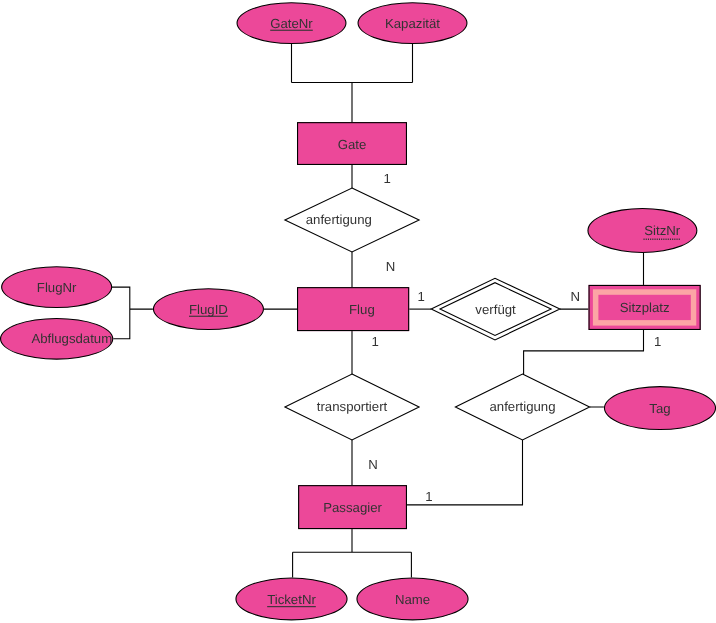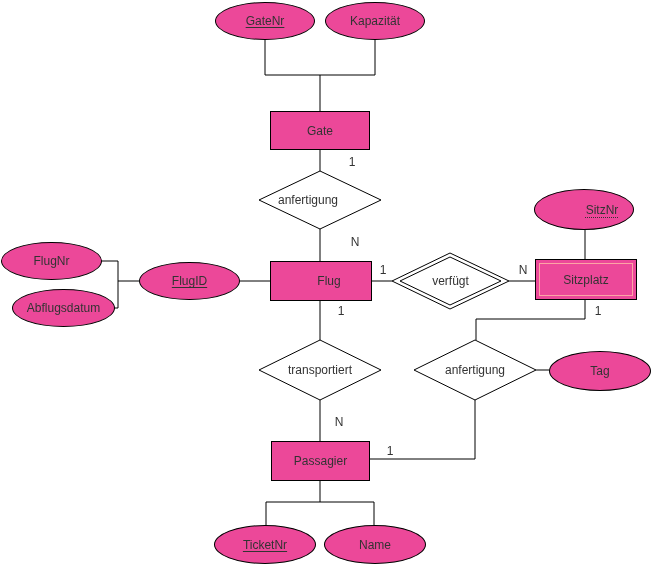--- a/index.html
+++ b/index.html
@@ -7,21 +7,21 @@
     position:relative;width:651px;height:566px;background:#ffffff;
     font-family:"Liberation Sans","DejaVu Sans",sans-serif;
     font-size:12px;color:#333333;overflow:hidden;
   }
   .wires{position:absolute;left:0;top:0;width:651px;height:566px;}
   .wires path, .wires polygon{stroke:#000000;stroke-width:1;fill:none;}
   .wires polygon{fill:#ffffff;}
   .shape{position:absolute;display:flex;align-items:center;justify-content:center;
     background:#ec4899;border:1px solid #000000;box-sizing:border-box;text-align:center;}
   .entity{}
-  .entity-inner{position:absolute;inset:3px;border:1px solid #fca5a5;
+  .entity-inner{position:absolute;inset:3px;border:5px solid #fca5a5;
     display:flex;align-items:center;justify-content:center;}
   .attr{border-radius:50%;}
   .dlabel{position:absolute;display:flex;align-items:center;justify-content:center;
     background:transparent;border:none;text-align:center;}
   .card{position:absolute;transform:translate(-50%,-50%);background:transparent;}
   .u-solid{text-decoration:underline;text-underline-offset:2px;}
   .u-dotted{text-decoration:underline dotted;text-underline-offset:3px;margin-left:36px;}
 </style>
 </head>
 <body>
@@ -86,21 +86,21 @@
   </div>
 
   <div class="shape attr" style="left:325px;top:2px;width:100px;height:38px;">
     <span>Kapazität</span>
   </div>
 
   <div class="shape attr" style="left:1px;top:242px;width:101px;height:38px;">
     <span>FlugNr</span>
   </div>
 
-  <div class="shape attr" style="left:12px;top:289px;width:103px;height:38px;">
+  <div class="shape attr" style="left:0px;top:289px;width:103px;height:38px;justify-content:flex-end;">
     <span>Abflugsdatum</span>
   </div>
 
   <div class="shape attr" style="left:139px;top:262px;width:101px;height:38px;">
     <span class="u-solid">FlugID</span>
   </div>
 
   <div class="shape attr" style="left:534px;top:189px;width:100px;height:41px;">
     <span class="u-dotted">SitzNr</span>
   </div>

